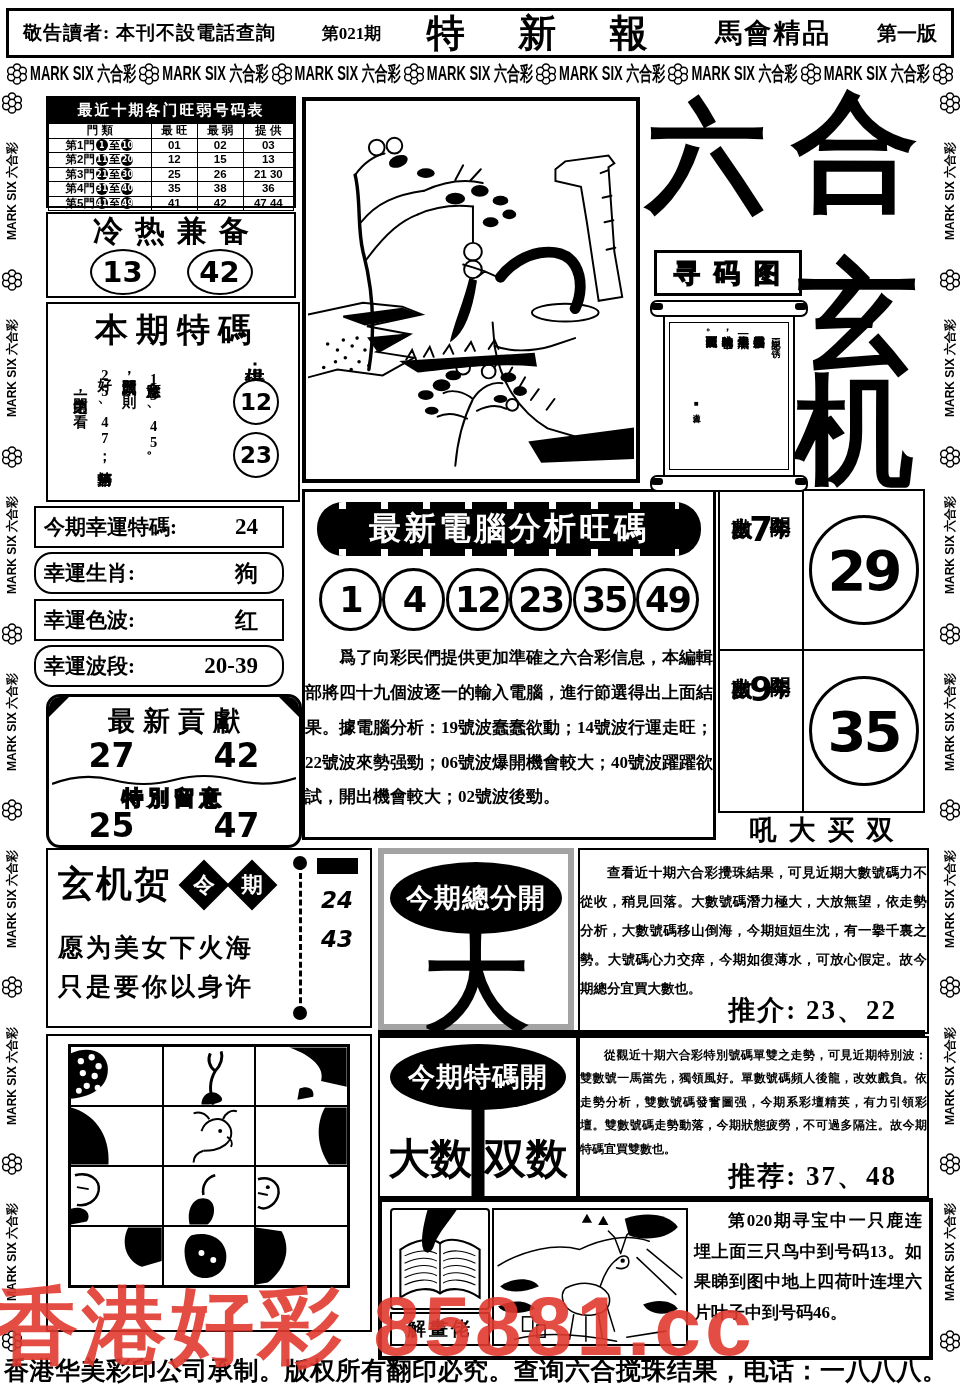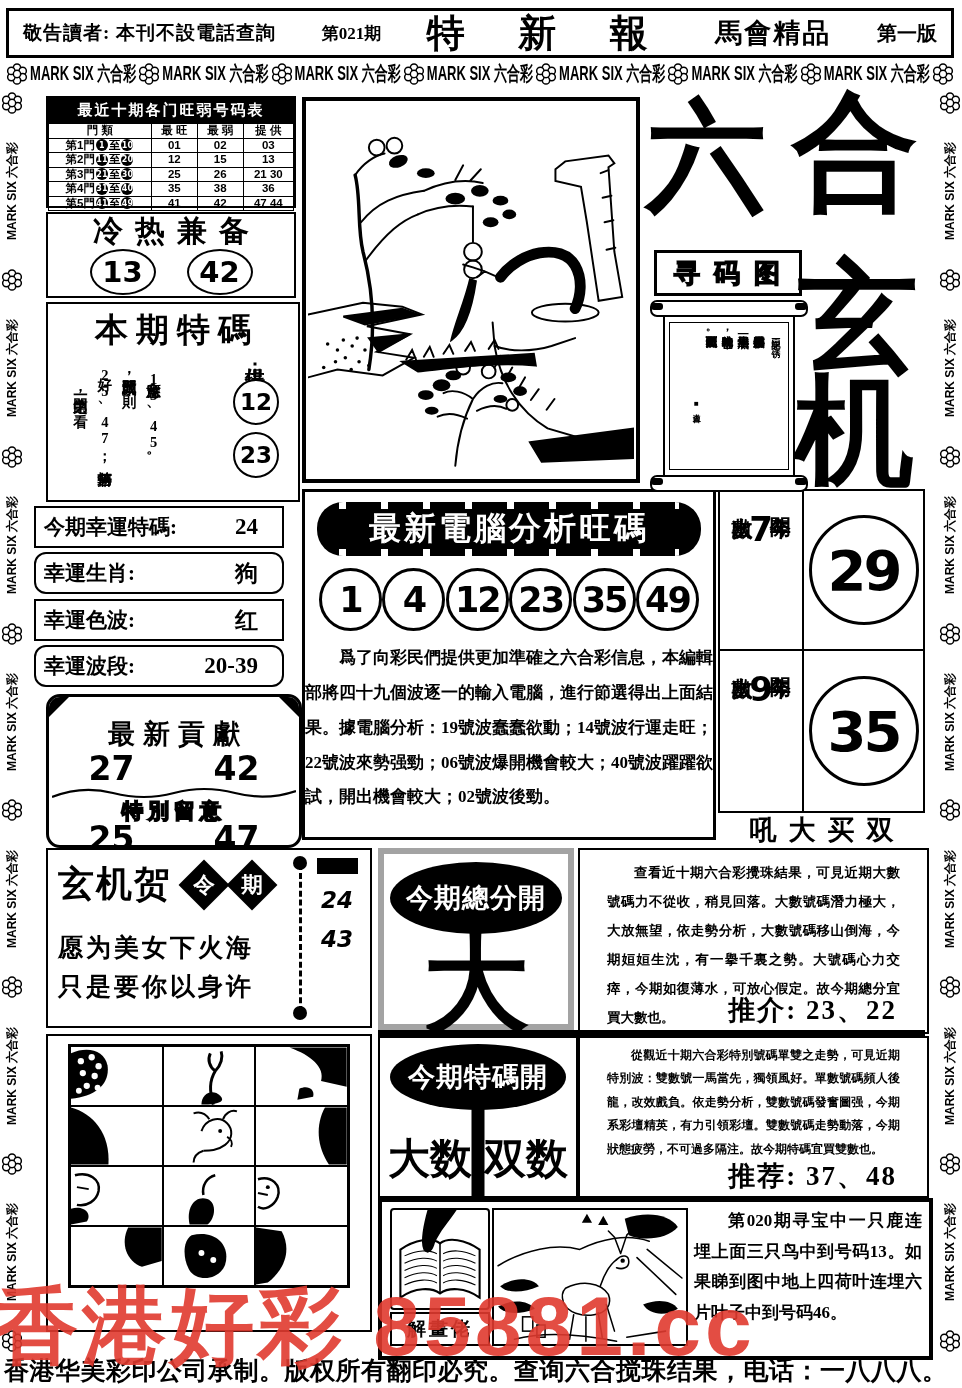--- a/index.html
+++ b/index.html
@@ -50,29 +50,29 @@
            font-size:14.5px;font-weight:bold;width:150px;}
   .sp-col{margin:0 7px;line-height:1.2;}
   .sp-provide{position:absolute;right:14px;top:48px;width:56px;display:flex;flex-direction:column;align-items:center;gap:7px;}
   .sp-provide-label{writing-mode:vertical-rl;text-orientation:upright;font-size:20px;font-weight:bold;}
   .circle-num{width:42px;height:42px;border:2px solid #000;border-radius:50%;display:flex;align-items:center;justify-content:center;
               font-size:23px;font-weight:bold;font-family:"DejaVu Sans",sans-serif;background:#fff;}
 
   
   .lucky{left:34px;width:250px;height:42px;border:2px solid #000;display:flex;align-items:center;
          justify-content:space-between;padding:0 24px 0 8px;font-weight:bold;background:#fff;}
-  .lucky.round{border-radius:12px;}
+  .lucky.round{border-radius:18px;}
   .lucky-label{font-size:21px;}
   .lucky-value{font-size:23px;}
 
   
   .contrib{left:46px;top:694px;width:250px;height:148px;border:3px solid #000;border-radius:14px;position:absolute;overflow:hidden;}
   .contrib::before{content:"";position:absolute;left:-2px;top:-2px;width:24px;height:24px;background:#000;clip-path:polygon(0 0,100% 0,0 100%);}
   .contrib::after{content:"";position:absolute;right:-2px;top:-2px;width:24px;height:24px;background:#000;clip-path:polygon(0 0,100% 0,100% 100%);}
-  .contrib-title{font-size:27px;font-weight:900;text-align:center;letter-spacing:8px;margin-top:19px;padding-left:8px;}
+  .contrib-title{font-size:27px;font-weight:900;text-align:center;letter-spacing:8px;margin-top:6px;padding-left:8px;}
   .contrib-nums{display:flex;justify-content:space-around;font-size:33px;font-weight:bold;font-family:"DejaVu Sans",sans-serif;line-height:1;}
   .contrib-note{text-align:center;font-size:21px;font-weight:900;letter-spacing:5px;color:#fff;
       -webkit-text-stroke:1.6px #000;text-shadow:0 0 1px #000;line-height:1;}
   
   .mystery{left:46px;top:848px;width:326px;height:180px;border:2px solid #000;display:flex;}
   .mg-left{flex:1;padding:10px 4px 0 10px;}
   .mg-titlerow{display:flex;align-items:center;}
   .mg-title{font-size:36px;font-weight:900;letter-spacing:2px;margin-right:8px;}
   .diamond{width:40px;height:40px;background:#000;transform:rotate(45deg) scale(.9);display:flex;align-items:center;justify-content:center;margin:0 4px;}
   .diamond span{transform:rotate(-45deg);color:#fff;font-size:24px;font-weight:bold;}
@@ -132,21 +132,21 @@
   .app-labels{display:flex;flex-direction:row-reverse;justify-content:center;gap:12px;}
   .app-label{writing-mode:vertical-rl;text-orientation:upright;font-size:21px;font-weight:bold;line-height:1.25;}
   .app-count{font-size:34px;font-weight:bold;text-align:center;margin-top:8px;font-family:"DejaVu Sans",sans-serif;}
   .app-circlewrap{display:flex;align-items:center;justify-content:center;}
   .app-circle{width:104px;height:104px;border:3px solid #000;border-radius:50%;display:flex;align-items:center;justify-content:center;
               font-size:56px;font-weight:bold;font-family:"DejaVu Sans",sans-serif;letter-spacing:-3px;}
 
   
   .roar-title{left:718px;top:812px;width:207px;text-align:center;font-size:27px;font-weight:bold;letter-spacing:12px;padding-left:12px;white-space:nowrap;}
   .roar-box{left:578px;top:848px;width:347px;height:182px;border:2px solid #000;position:absolute;}
-  .para{padding:8px 27px 0;font-size:13.5px;line-height:2.15;text-align:justify;text-indent:2em;font-weight:600;}
+  .para{padding:8px 0 0;font-size:13.5px;line-height:2.15;text-align:justify;text-indent:2em;font-weight:600;}
   .recommend{position:absolute;right:30px;bottom:4px;font-size:27px;font-weight:bold;letter-spacing:2px;}
 
   
   .total-box{left:378px;top:848px;width:196px;height:182px;border:6px solid #a3a3a3;text-align:center;}
   .ellipse{margin:8px auto 0;width:172px;height:72px;background:#000;border-radius:50%;display:flex;align-items:center;justify-content:center;position:relative;z-index:2;}
   .ellipse span{color:#fff;font-size:27px;font-weight:bold;letter-spacing:1px;}
   .big-char{font-size:106px;font-weight:900;line-height:1;margin-top:-2px;}
   .hline{left:378px;top:1030px;width:547px;height:6px;background:#000;}
   .spopen-box{left:378px;top:1036px;width:196px;height:158px;border:2px solid #000;position:absolute;text-align:center;overflow:hidden;}
   .stem{position:absolute;left:50%;top:44px;transform:translateX(-50%);width:13px;height:114px;background:#000;}

